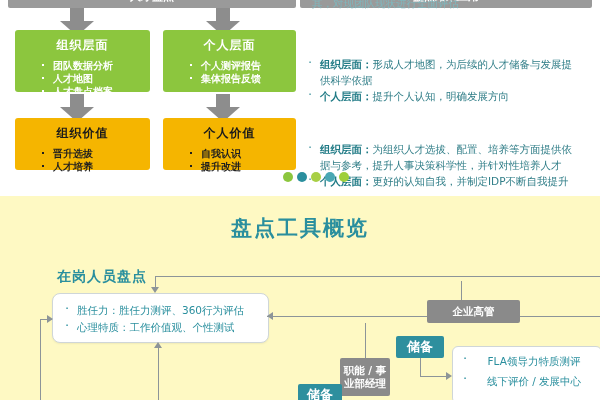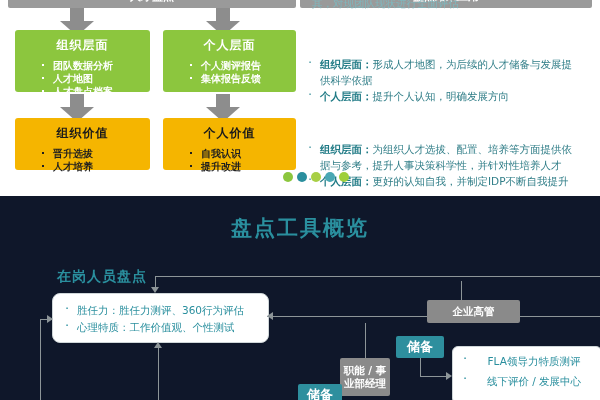--- a/index.html
+++ b/index.html
@@ -70,21 +70,21 @@
   .rt-cut{
     position:absolute;left:312px;top:-4px;width:285px;font-size:10.5px;
     color:#7fb7bd;line-height:14px;
   }
 
   
   .dots{position:absolute;display:flex;gap:4px;}
   .dot{width:10px;height:10px;border-radius:50%;}
 
   
-  .bottom-slide{position:absolute;left:0;top:196px;width:600px;height:204px;background:#0f172a;}
+  .bottom-slide{position:absolute;left:0;top:196px;width:600px;height:204px;background:#fef9c3;}
   .sec-title{
     position:absolute;left:0;top:18px;width:600px;text-align:center;
     font-size:21px;font-weight:bold;color:#2a8f9e;letter-spacing:2px;
   }
 
   .sub-title{
     position:absolute;font-size:14px;font-weight:bold;color:#2a8f9e;letter-spacing:1px;
   }
 
   .rbox{

